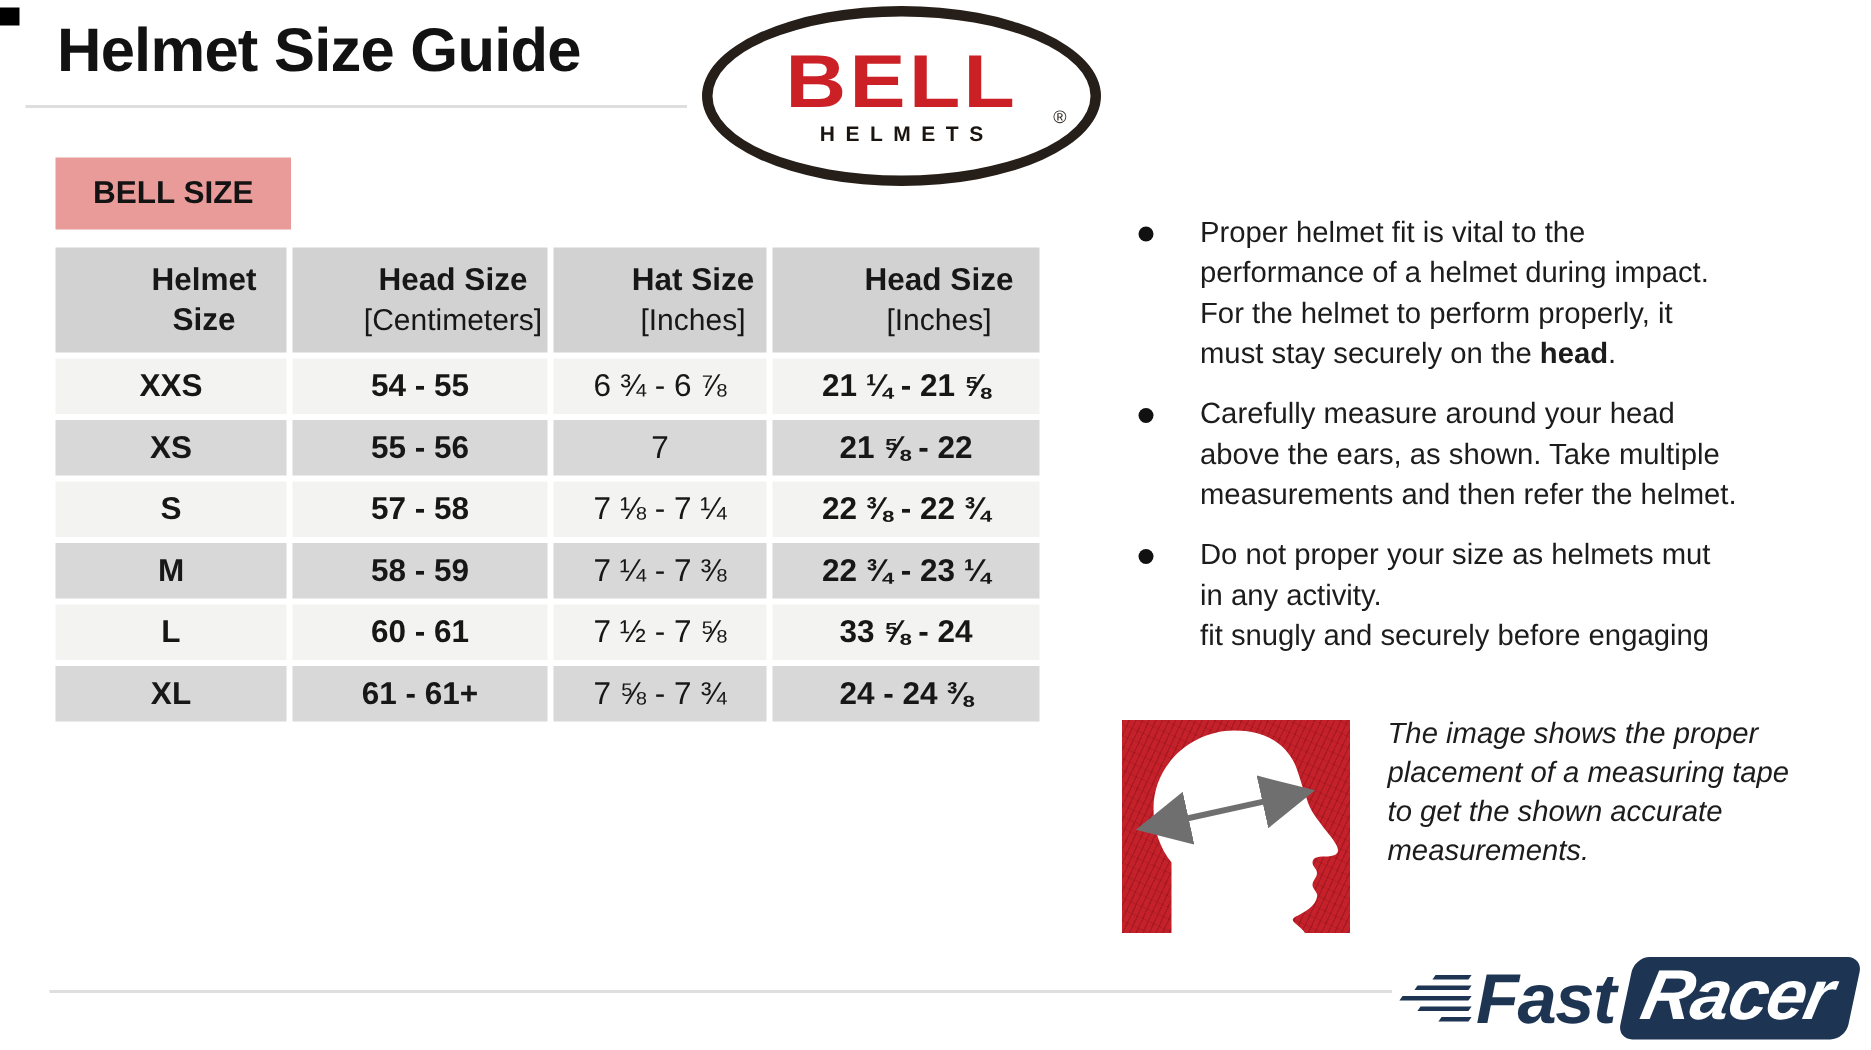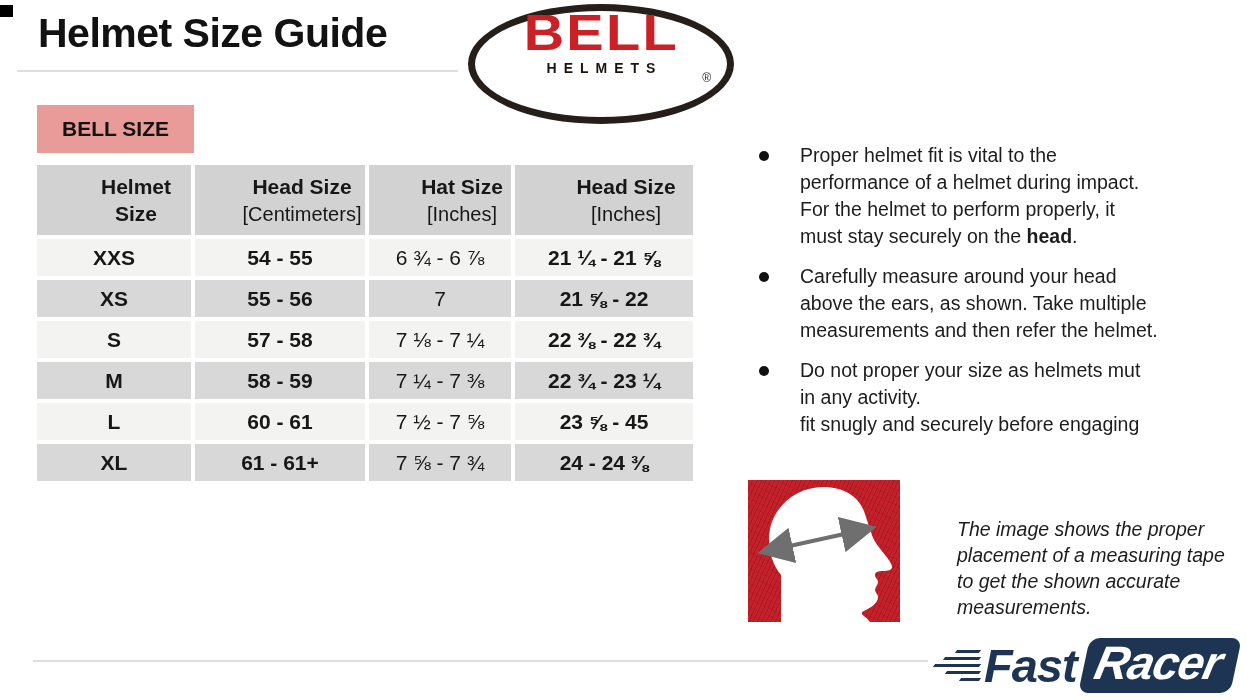--- a/index.html
+++ b/index.html
@@ -7,21 +7,21 @@
   .page { position:relative; width:1247px; height:700px; background:#ffffff; overflow:hidden; }
 
   
   .corner-mark { position:absolute; left:0; top:5px; width:13px; height:12px; background:#000; }
   .page-title { position:absolute; left:38px; top:10px; font-size:41px; font-weight:700; color:#121212; letter-spacing:-0.5px; }
   .title-divider { position:absolute; left:17px; top:70px; width:441px; height:2px; background:#dedede; }
 
   
   .bell-logo { position:absolute; left:468px; top:4px; width:266px; height:120px; background:#fff;
                border:7px solid #261e18; border-radius:50%; display:flex; flex-direction:column;
-               align-items:center; justify-content:flex-start; }
+               align-items:center; justify-content:center; }
   .bell-word { font-size:50px; font-weight:900; color:#cc2027; line-height:0.9; letter-spacing:2px; transform:scaleX(1.12); }
   .bell-sub  { font-size:14px; font-weight:700; color:#1b1511; letter-spacing:7px; margin-top:4px; padding-left:7px; }
   .bell-reg  { position:absolute; right:16px; bottom:32px; font-size:12px; color:#261e18; }
 
   
   .size-label { position:absolute; left:37px; top:105px; width:157px; height:48px; background:#e89b98;
                 display:flex; align-items:center; justify-content:center;
                 font-size:21px; font-weight:700; color:#131313; }
 
   
@@ -42,22 +42,22 @@
   .note .text { font-size:19.5px; line-height:27px; color:#1c1c1c; }
 
   
   .figure { position:absolute; left:748px; top:480px; width:152px; height:142px;
             background:
               repeating-linear-gradient(115deg, rgba(70,0,6,0.20) 0 1px, rgba(0,0,0,0) 1px 4px),
               repeating-linear-gradient(25deg,  rgba(130,10,16,0.16) 0 1px, rgba(0,0,0,0) 1px 7px),
               #c5212a; }
   .figure svg { display:block; }
 
-  .figure-caption { position:absolute; left:925px; top:516px; font-style:italic; font-size:19.5px;
-                    line-height:26px; color:#1c1c1c;margin-left:32px; }
+  .figure-caption { position:absolute; left:925px; top:476px; font-style:italic; font-size:19.5px;
+                    line-height:26px; color:#1c1c1c; }
 
   
   .bottom-divider { position:absolute; left:33px; top:660px; width:895px; height:2px; background:#dedede; }
   .fastracer { position:absolute; left:934px; top:633px; height:64px; display:flex; align-items:center; }
   .fr-lines { display:flex; flex-direction:column; align-items:flex-end; gap:4px; margin-right:4px; }
   .fr-lines i { display:block; height:3px; background:#1d3452; transform:skewX(-35deg); }
   .fr-lines i:nth-child(1){ width:24px; }
   .fr-lines i:nth-child(2){ width:36px; }
   .fr-lines i:nth-child(3){ width:46px; }
   .fr-lines i:nth-child(4){ width:34px; }
@@ -133,21 +133,21 @@
       <tr>
         <td>M</td>
         <td>58 - 59</td>
         <td class="hat">7 ¼  - 7 ⅜</td>
         <td>22 ¾  - 23 ¼</td>
       </tr>
       <tr>
         <td>L</td>
         <td>60 - 61</td>
         <td class="hat">7 ½  - 7 ⅝</td>
-        <td>23 ⅝  -  45</td>
+        <td>33 ⅝  -  24</td>
       </tr>
       <tr>
         <td>XL</td>
         <td>61 - 61+</td>
         <td class="hat">7 ⅝  - 7 ¾</td>
         <td>24 - 24 ⅜</td>
       </tr>
     </tbody>
   </table>
 

